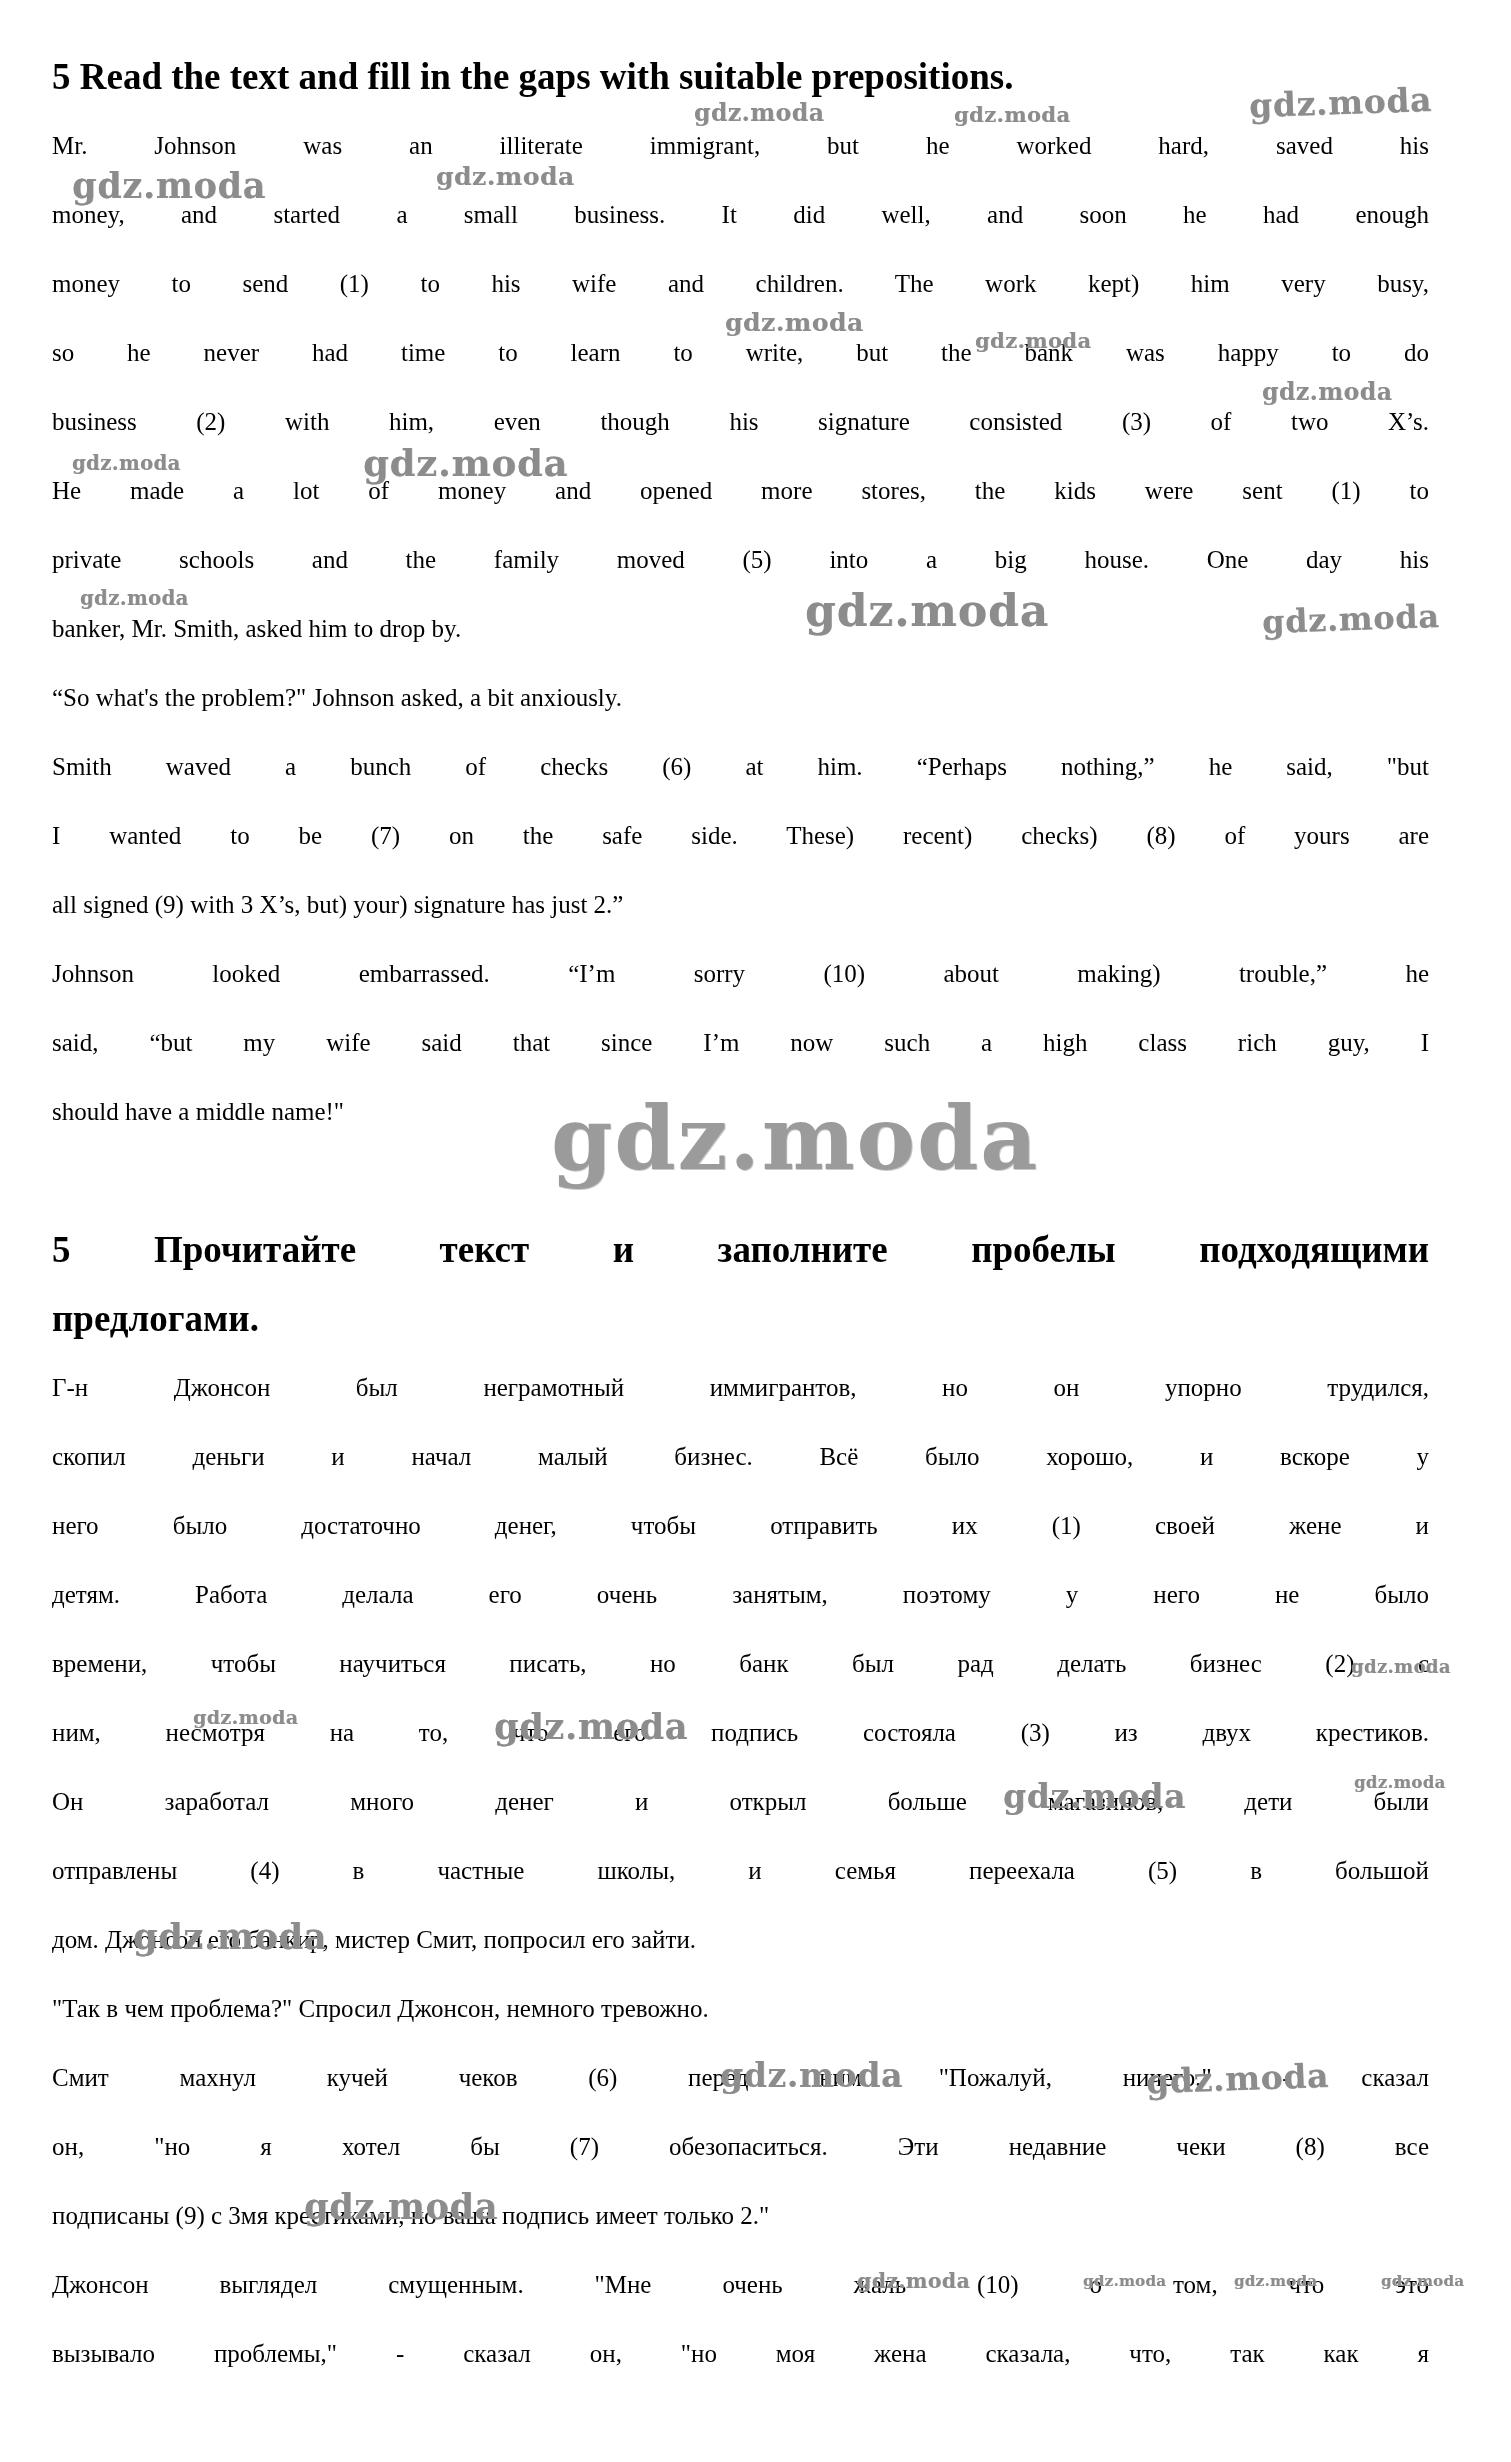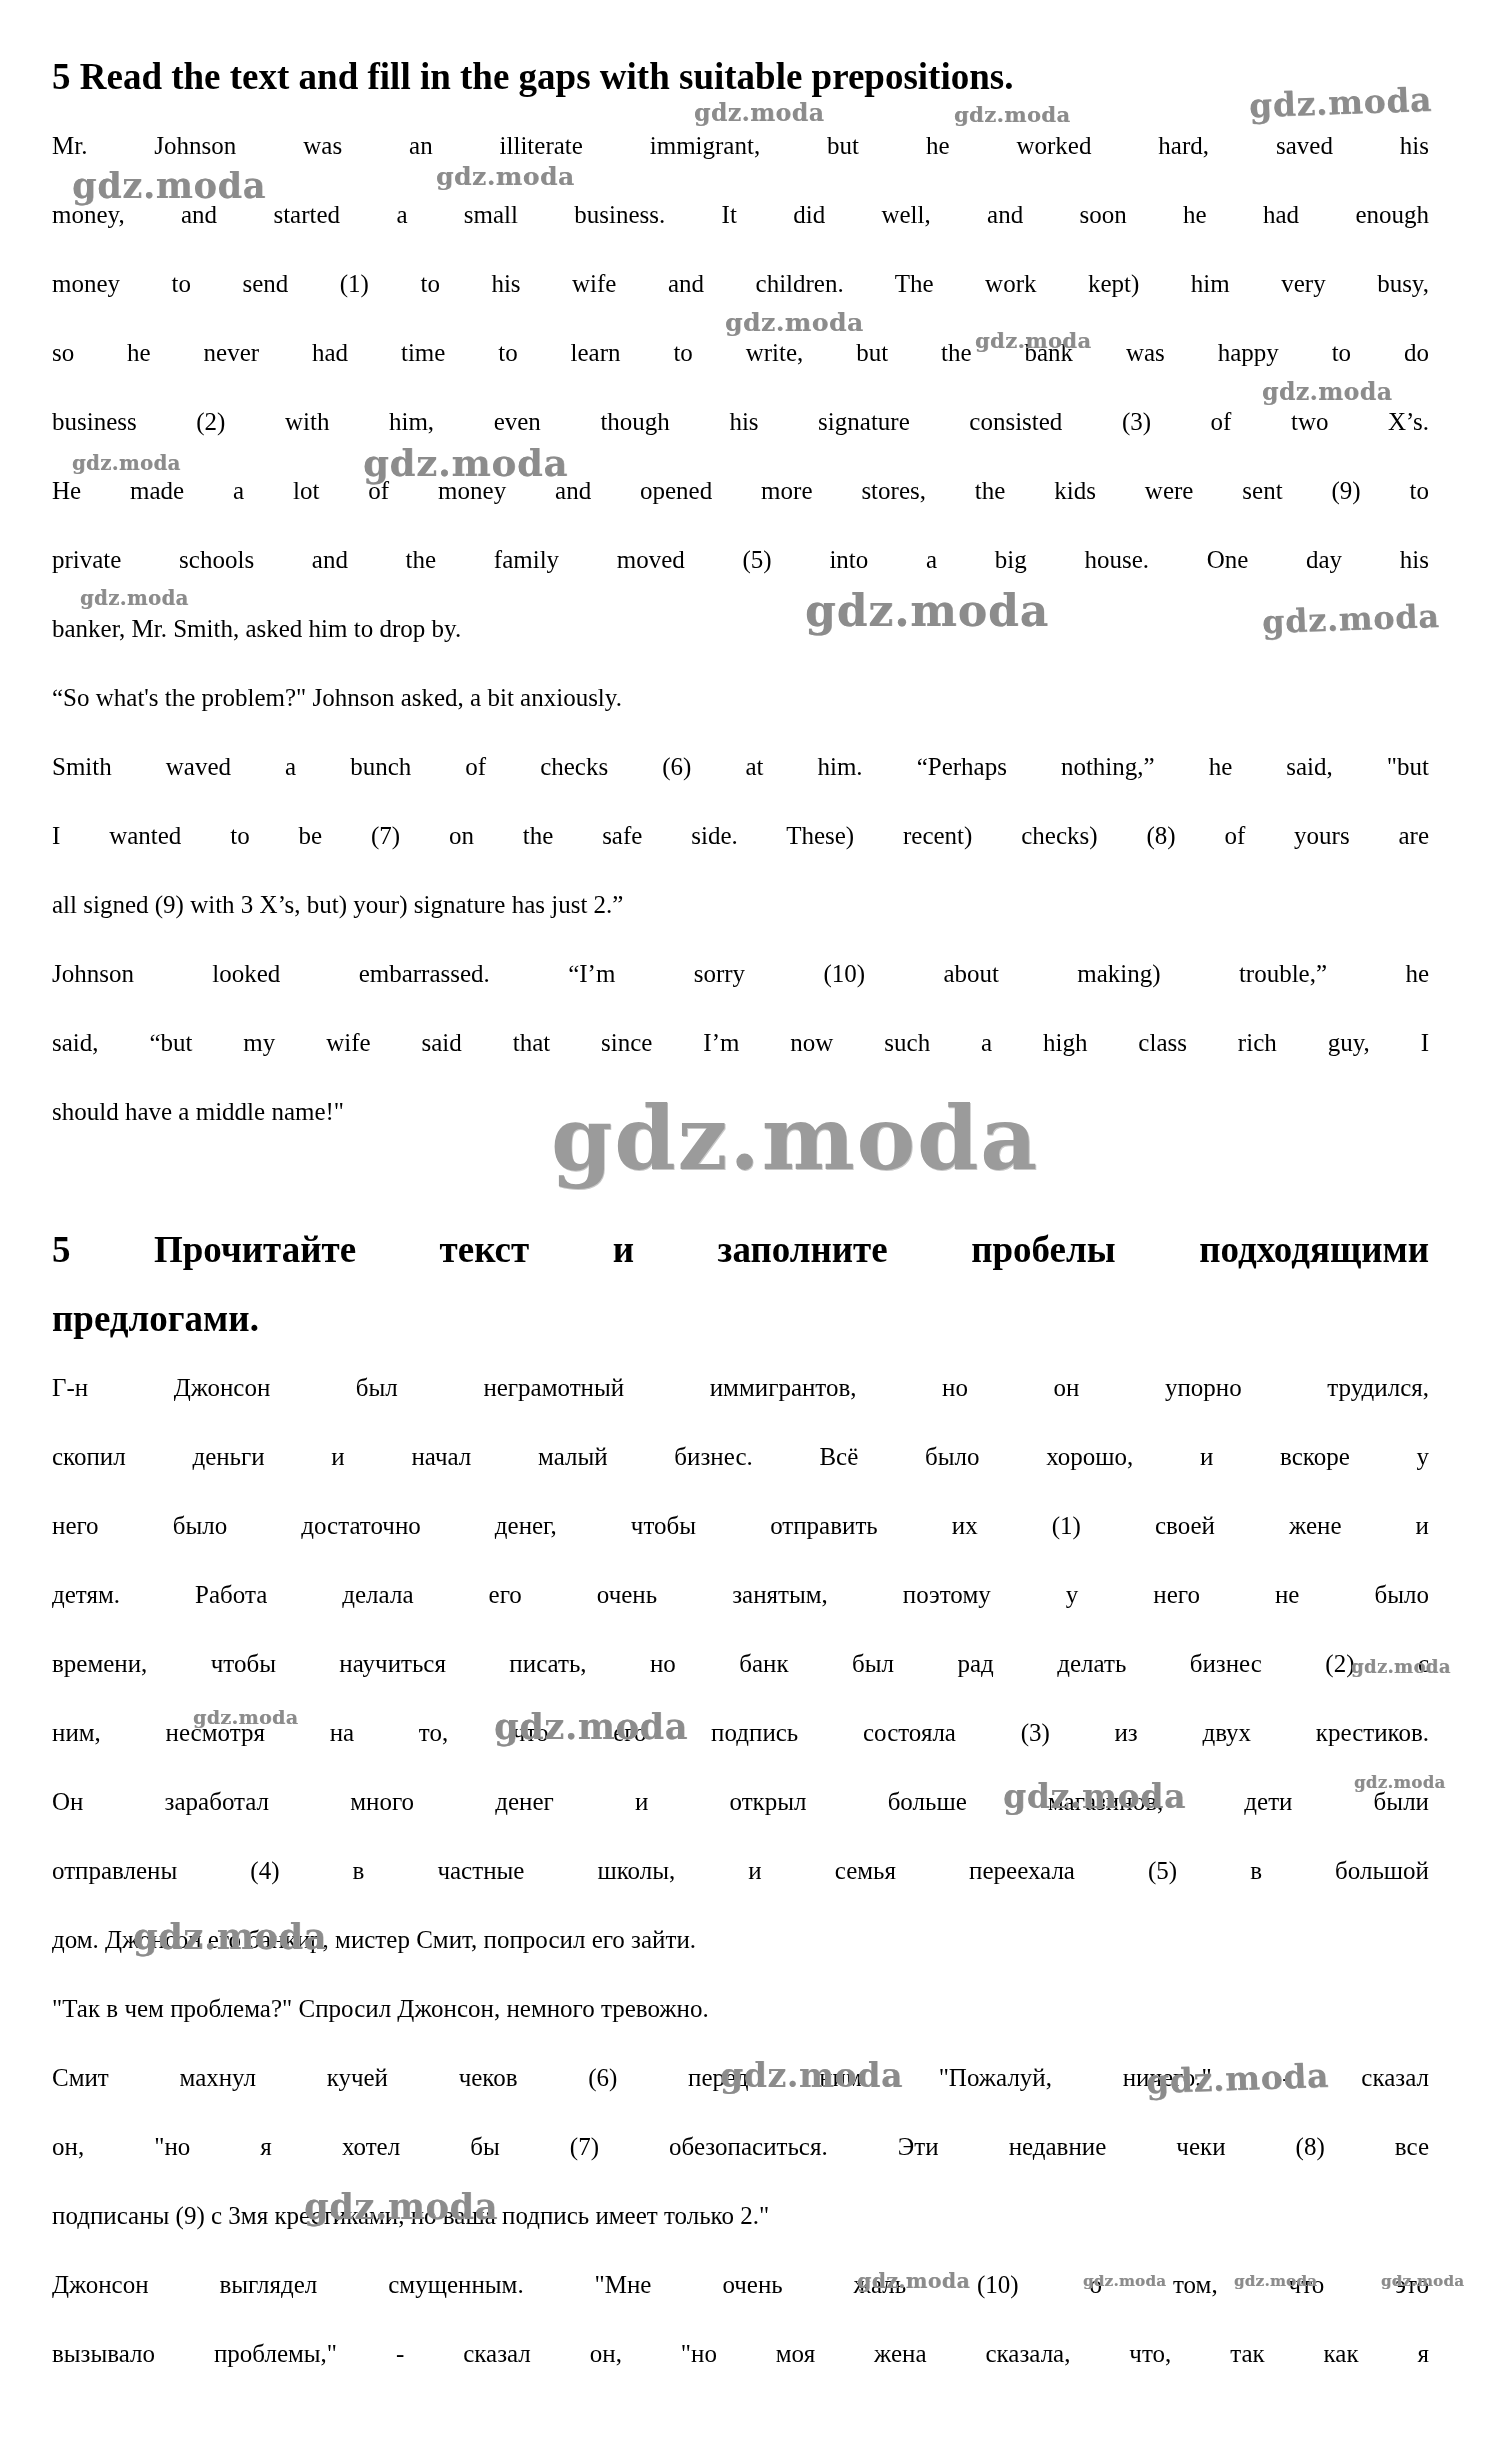--- a/index.html
+++ b/index.html
@@ -52,21 +52,21 @@
 
 <div class="page">
   <div class="content">
     <div class="heading-line">5 Read the text and fill in the gaps with suitable prepositions.</div>
     <div id="en-lines">
         <div class="text-line justify">Mr. Johnson was an illiterate immigrant, but he worked hard, saved his</div>
         <div class="text-line justify">money, and started a small business. It did well, and soon he had enough</div>
         <div class="text-line justify">money to send (1) to his wife and children. The work kept) him very busy,</div>
         <div class="text-line justify">so he never had time to learn to write, but the bank was happy to do</div>
         <div class="text-line justify">business (2) with him, even though his signature consisted (3) of two X’s.</div>
-        <div class="text-line justify">He made a lot of money and opened more stores, the kids were sent (9) to</div>
+        <div class="text-line justify">He made a lot of money and opened more stores, the kids were sent (1) to</div>
         <div class="text-line justify">private schools and the family moved (5) into a big house. One day his</div>
         <div class="text-line">banker, Mr. Smith, asked him to drop by.</div>
         <div class="text-line">“So what's the problem?" Johnson asked, a bit anxiously.</div>
         <div class="text-line justify">Smith waved a bunch of checks (6) at him. “Perhaps nothing,” he said, "but</div>
         <div class="text-line justify">I wanted to be (7) on the safe side. These) recent) checks) (8) of yours are</div>
         <div class="text-line">all signed (9) with 3 X’s, but) your) signature has just 2.”</div>
         <div class="text-line justify">Johnson looked embarrassed. “I’m sorry (10) about making) trouble,” he</div>
         <div class="text-line justify">said, “but my wife said that since I’m now such a high class rich guy, I</div>
         <div class="text-line">should have a middle name!"</div>
       </div>

